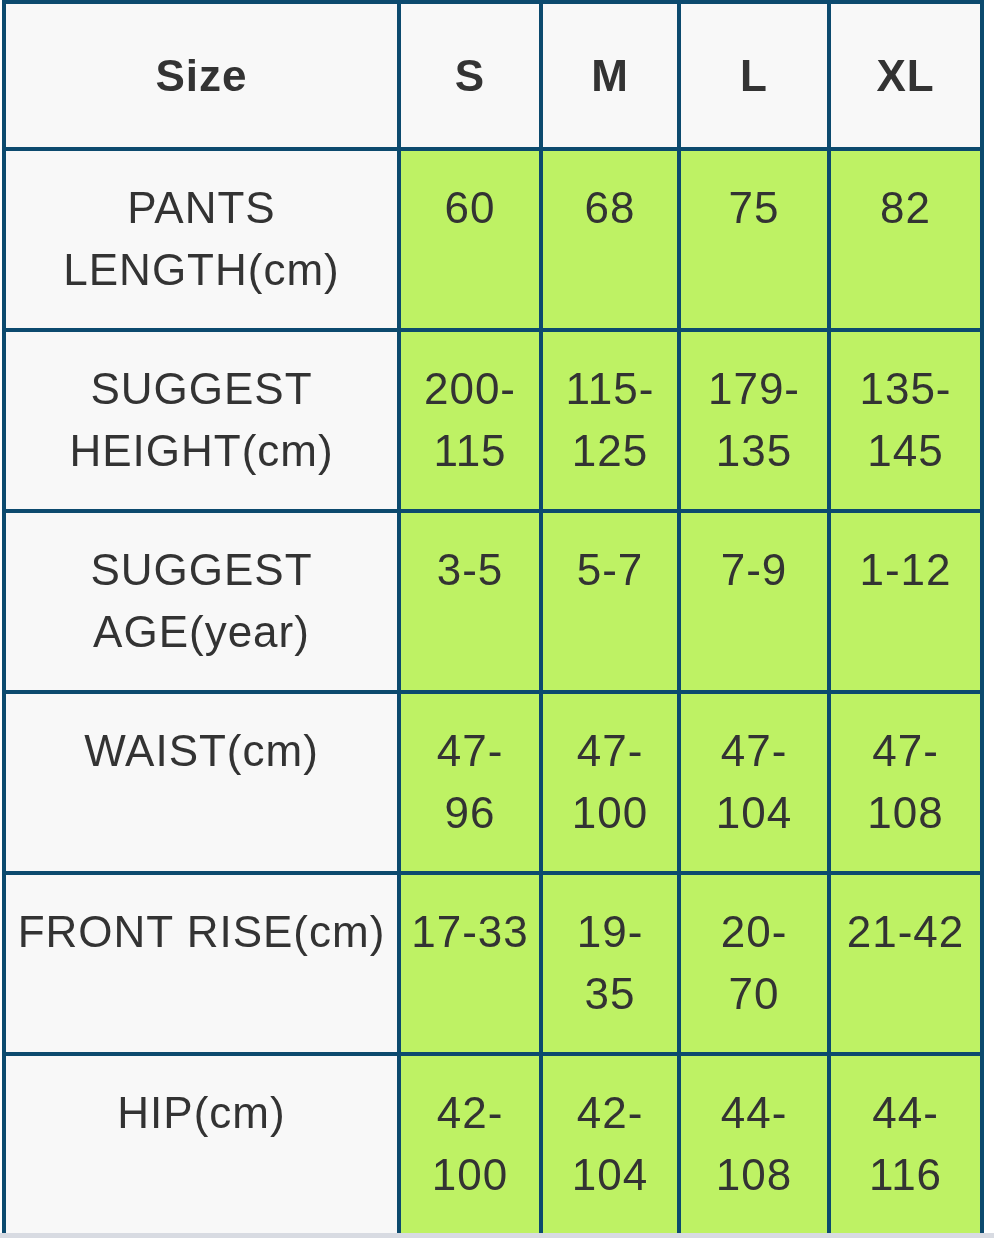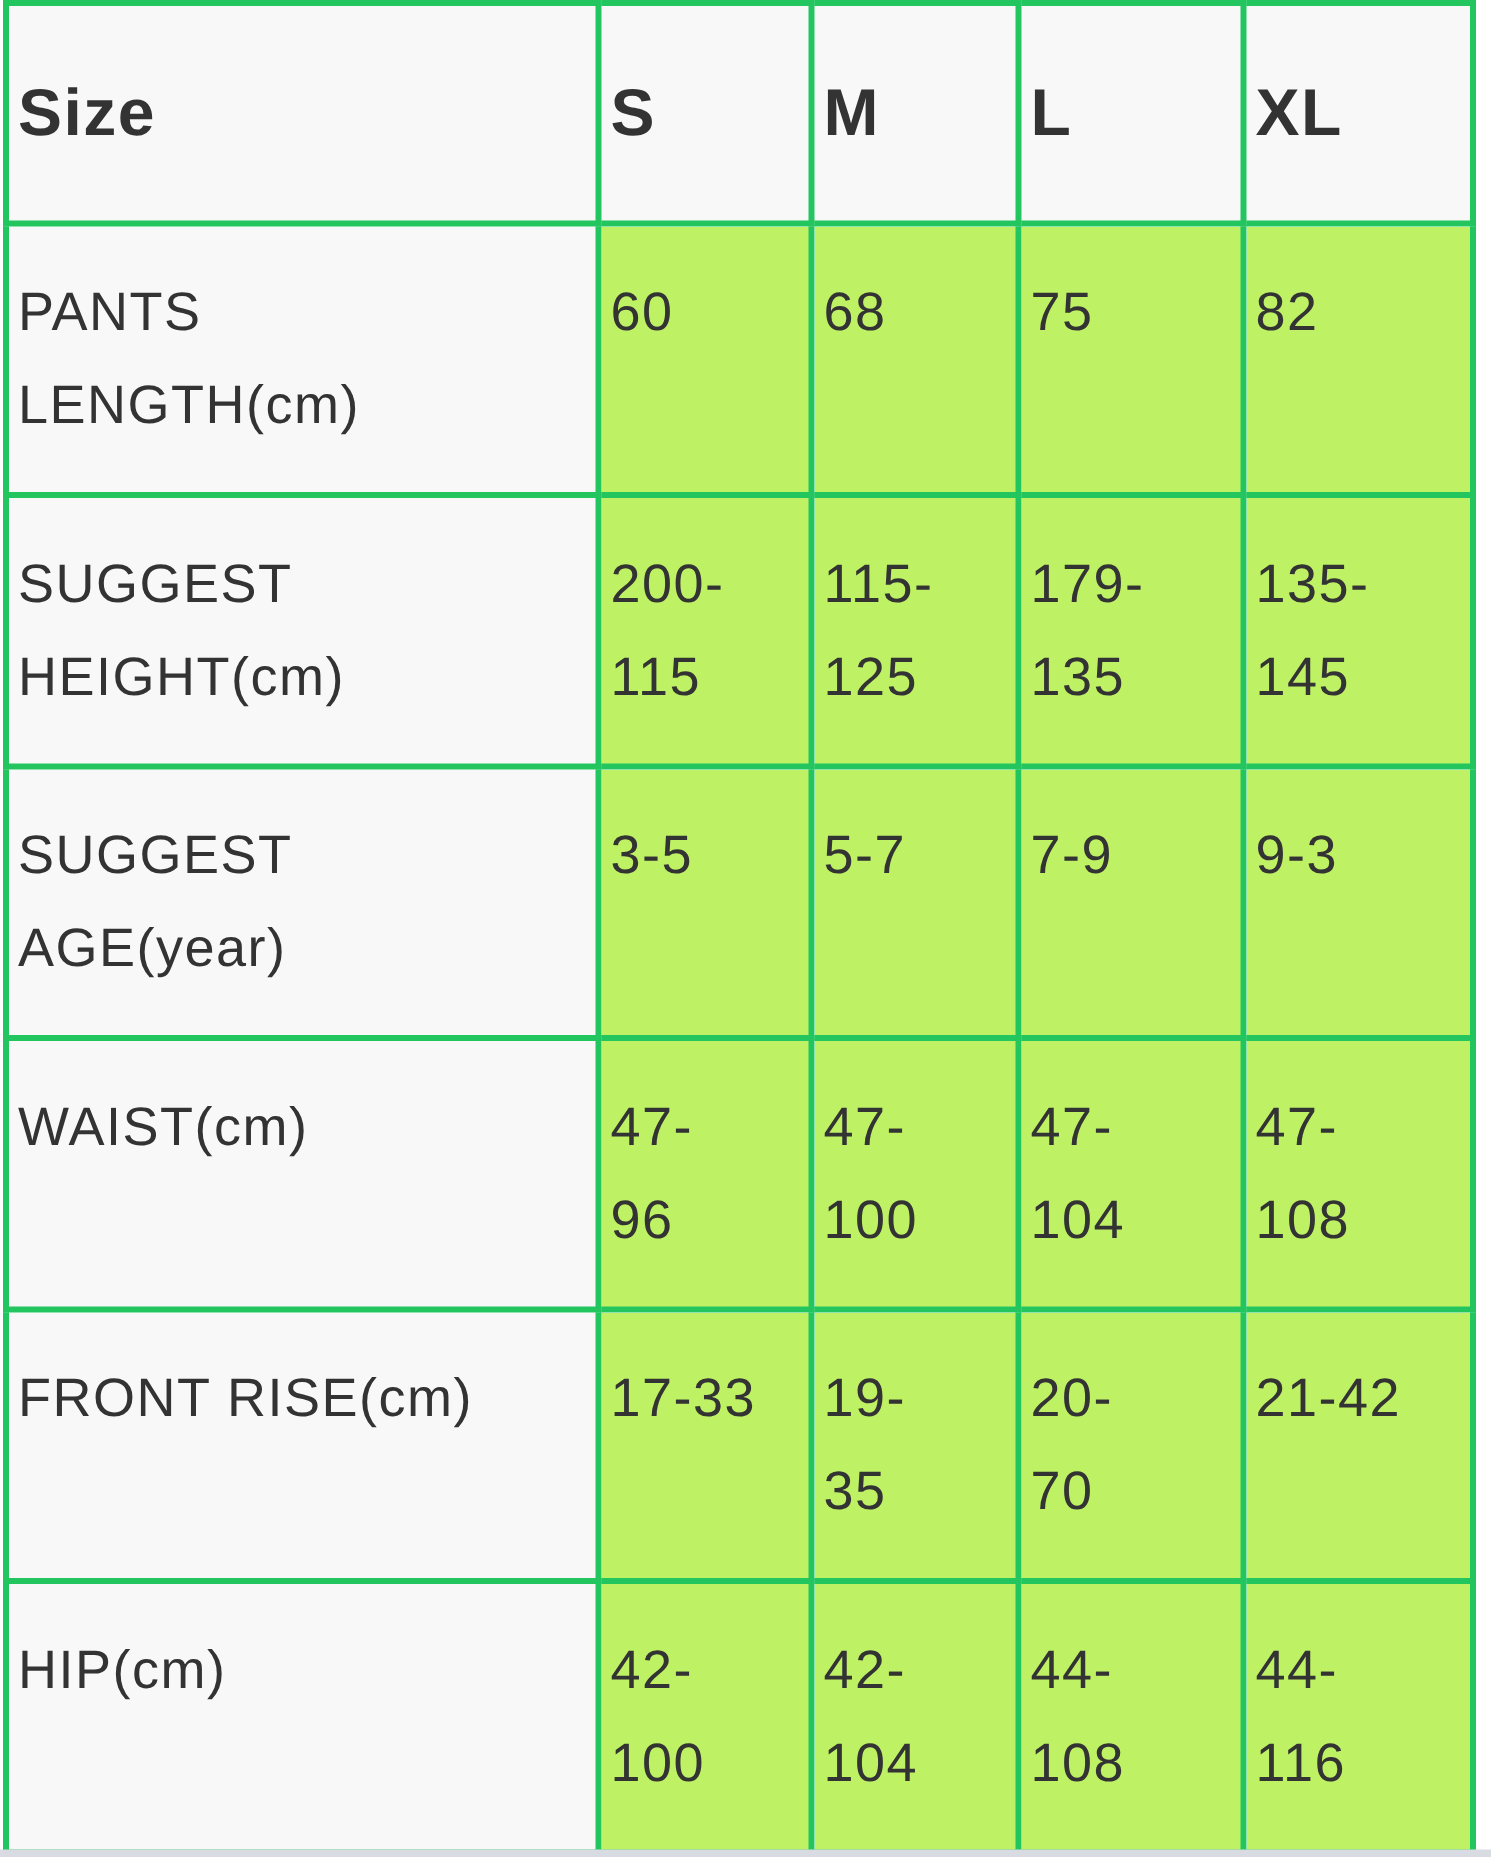--- a/index.html
+++ b/index.html
@@ -19,40 +19,40 @@
   }
   table.size-chart {
     border-collapse: collapse;
     table-layout: fixed;
     margin-left: 2px;
     width: 978px;
     letter-spacing: 1px;
   }
   table.size-chart th,
   table.size-chart td {
-    border: 4px solid #22c55e;
-    text-align: left;
+    border: 4px solid #0c4a6e;
+    text-align: center;
     overflow: hidden;
   }
   
   thead th {
     border-top: none;            
     height: 143px;
     vertical-align: middle;
     font-weight: bold;
     font-size: 44px;
     background: #f8f8f8;
     padding: 0 6px;
   }
   
   tbody th, tbody td {
     height: 151px;
     vertical-align: top;
     padding: 26px 6px 0 6px;
-    font-size: 36px;
+    font-size: 44px;
     font-weight: normal;
     line-height: 62px;
     white-space: pre-line;       
   }
   tbody th {
     background: #f8f8f8;
   }
   tbody td {
     background: #bef264;
   }
@@ -107,21 +107,21 @@
 135</td>
         <td>135-
 145</td>
       </tr>
       <tr>
         <th>SUGGEST
 AGE(year)</th>
         <td>3-5</td>
         <td>5-7</td>
         <td>7-9</td>
-        <td>9-3</td>
+        <td>1-12</td>
       </tr>
       <tr>
         <th>WAIST(cm)</th>
         <td>47-
 96</td>
         <td>47-
 100</td>
         <td>47-
 104</td>
         <td>47-

